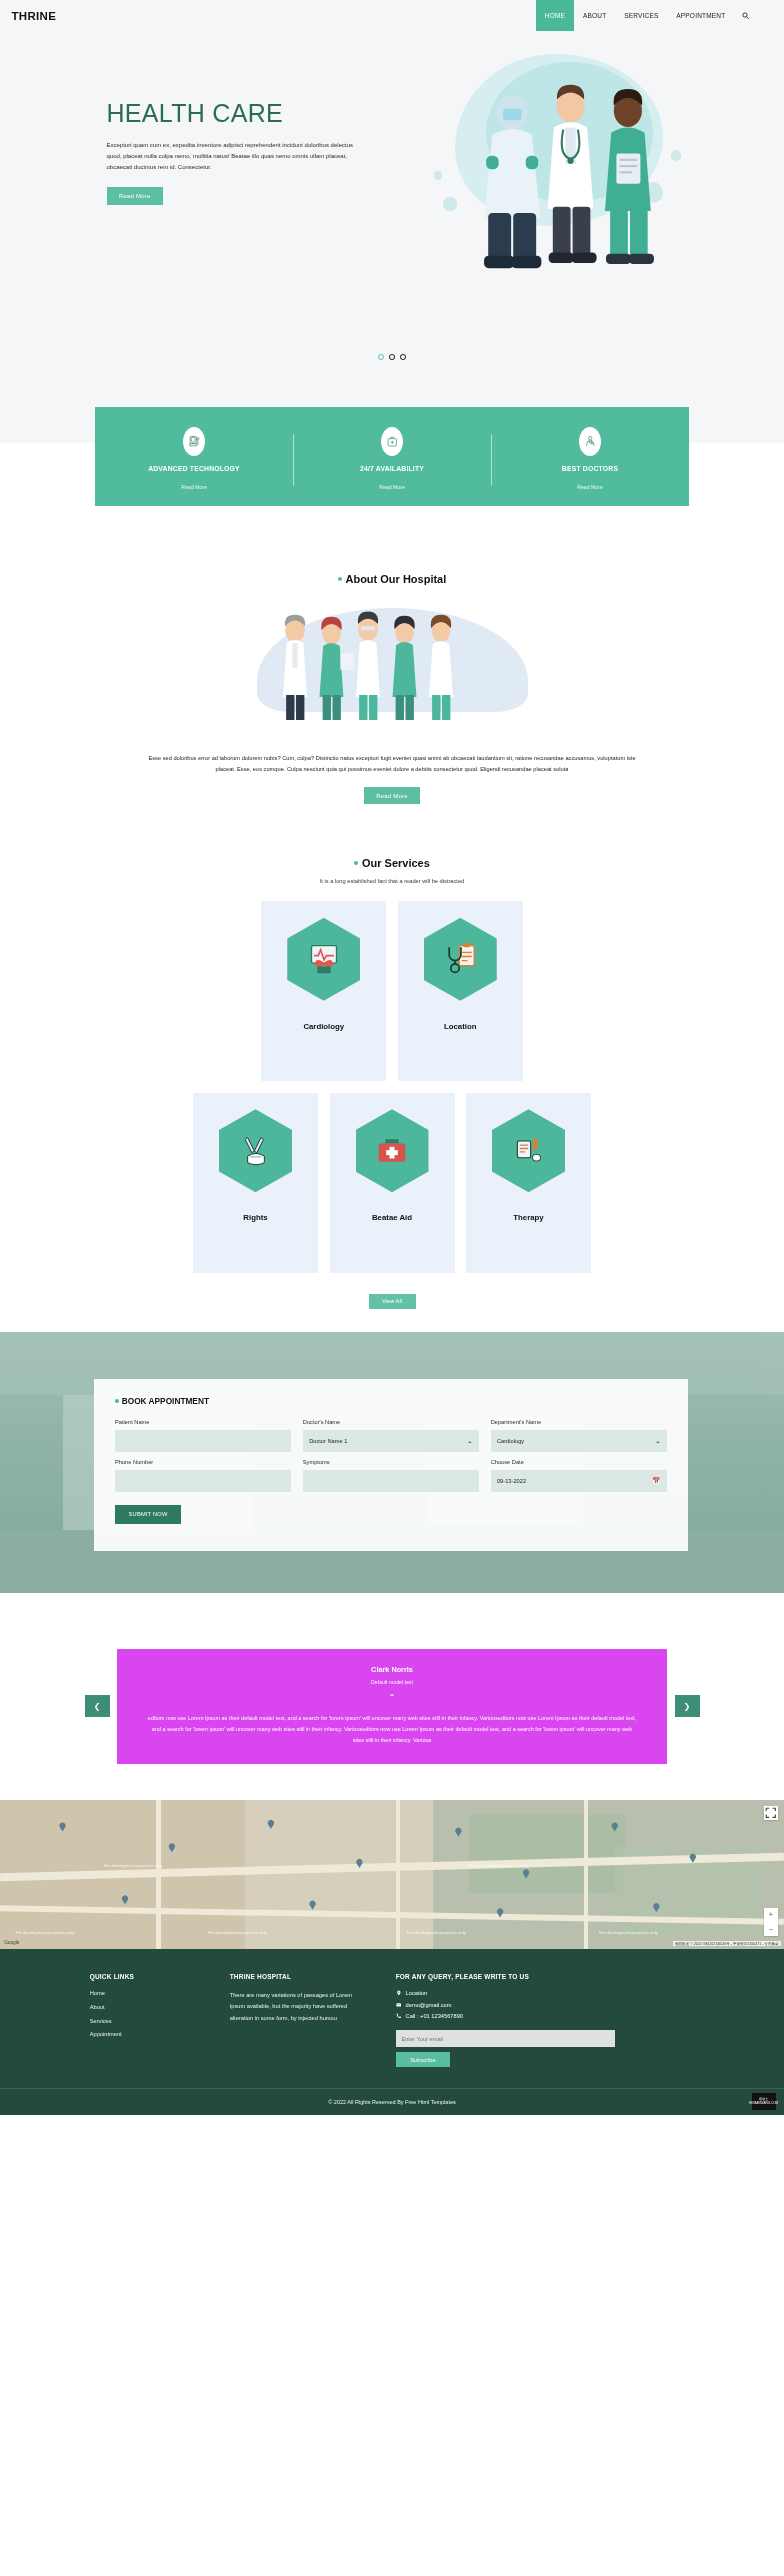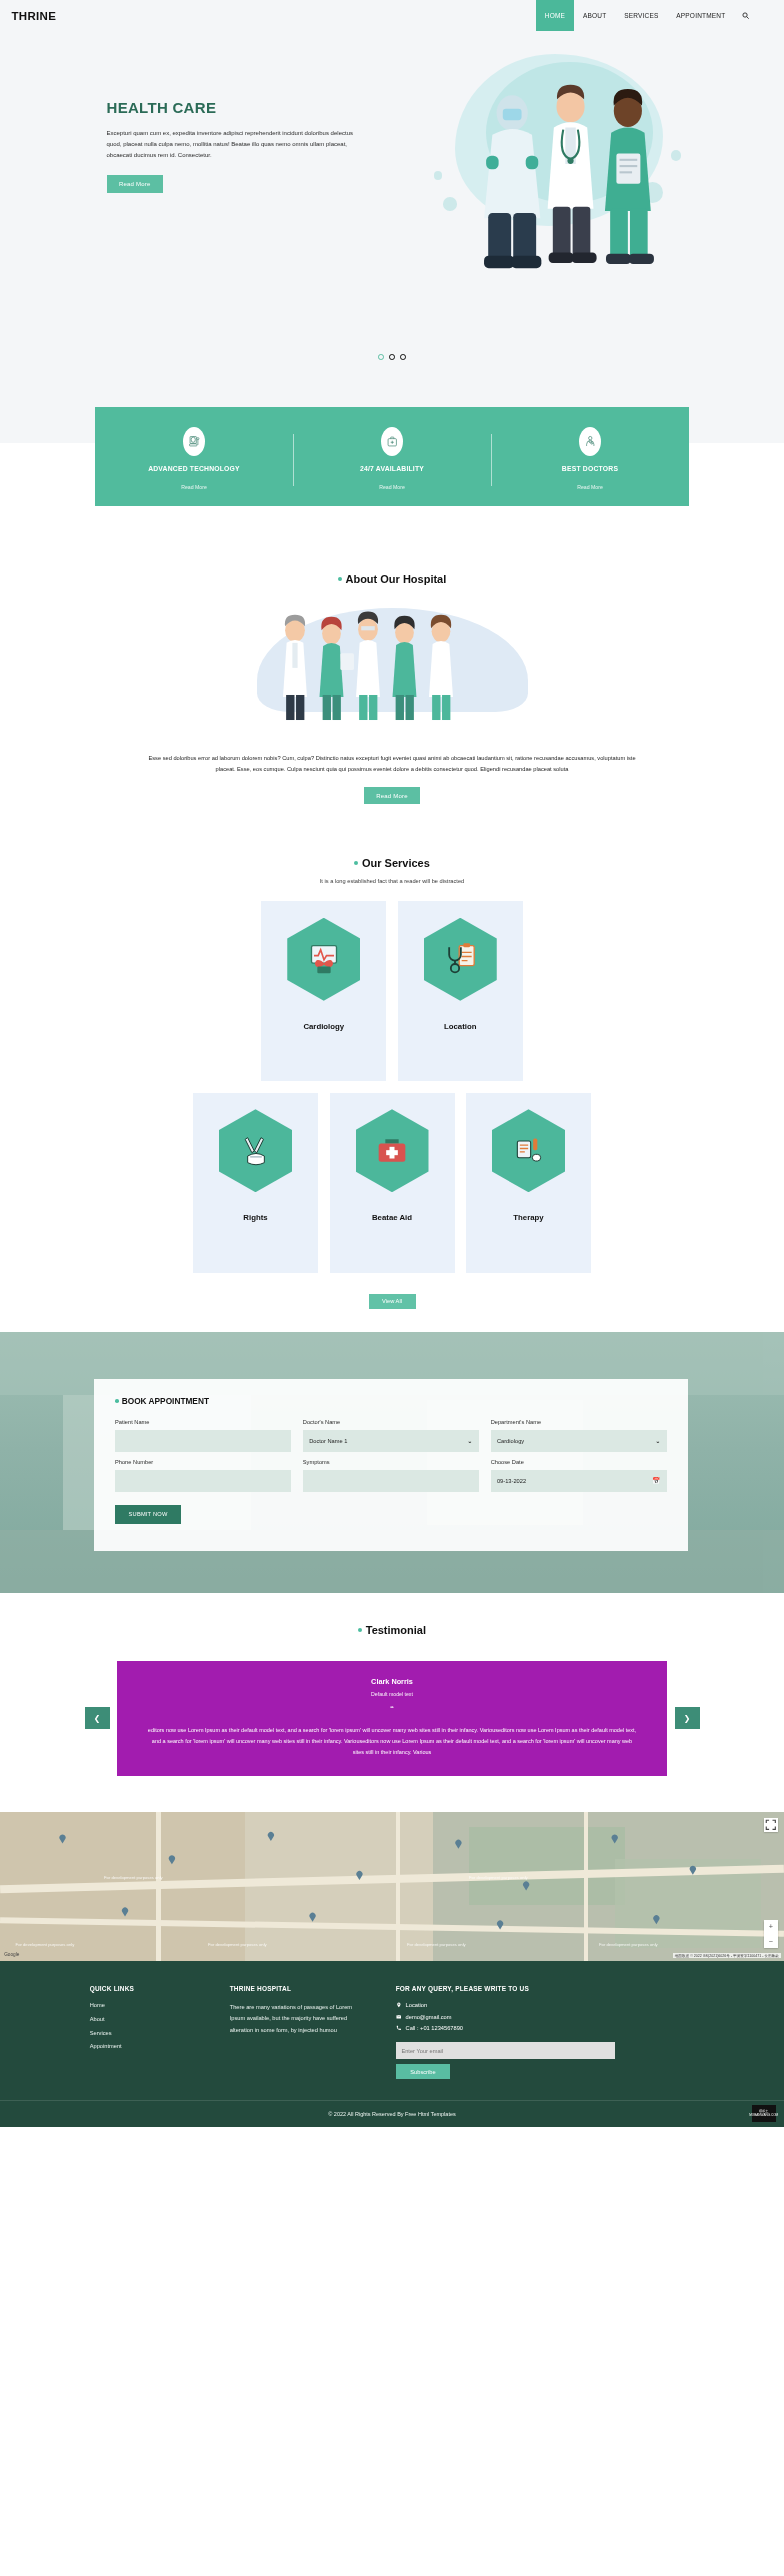--- a/index.html
+++ b/index.html
@@ -52,21 +52,21 @@
     overflow: hidden;
   }
   .hero-inner {
     width: 594px; margin: 0 auto;
     display: flex; align-items: flex-start;
     padding-top: 68px;
     position: relative;
   }
   .hero-text { width: 266px; padding-left: 11.5px; }
   .hero-title {
-    font-size: 15px; font-weight: bold; color: #2b6b57;
+    font-size: 25px; font-weight: normal; color: #2b6b57;
     letter-spacing: 0.3px; margin-bottom: 11.5px;
   }
   .hero-desc {
     font-size: 6px; line-height: 1.85; color: #2b2b2b; width: 250px;
   }
   .btn-green {
     display: inline-block;
     background: #5cbfa3; color: #fff;
     border: none; cursor: pointer;
     padding: 5.7px 12.5px; font-size: 6px;
@@ -217,21 +217,21 @@
 
   
   .testimonial { padding: 31px 0 36px; background:#fff; }
   .tm-wrap { width: 615px; margin: 25px auto 0; display:flex; align-items:center; gap: 7.3px; }
   .tm-arrow {
     width: 25px; height: 22px; background:#3d8d77; color:#fff;
     display:flex; align-items:center; justify-content:center;
     cursor:pointer; font-size: 7.8px; flex: 0 0 auto;
   }
   .tm-card {
-    flex: 1; background:#a21caf; color:#fff; text-align:center;
+    flex: 1; background:#d946ef; color:#fff; text-align:center;
     padding: 15.6px 31px 17.7px;
   }
   .tm-name { font-size: 7.3px; font-weight: bold; margin-bottom: 5.2px; }
   .tm-role { font-size: 5.2px; opacity:.95; margin-bottom: 9.4px; }
   .tm-quote { font-size: 10.4px; line-height: 1; margin-bottom: 8.3px; }
   .tm-text { font-size: 5.5px; line-height: 2.0; }
 
   
   .map { height: 149px; position:relative; overflow:hidden; background:#cfc9b8; }
   .map-base { position:absolute; inset:0; }
@@ -591,23 +591,20 @@
           <input class="inp" type="text" value="09-13-2022" style="">
           <span class="cal">📅</span>
         </div>
       </div>
     </div>
     <button class="btn-submit">SUBMIT NOW</button>
   </div>
 </div>
 
 <div class="testimonial">
-  <div class="sec-head">
-    <div class="sec-title">Testimonial</div>
-  </div>
   <div class="tm-wrap">
     <div class="tm-arrow">❮</div>
     <div class="tm-card">
       <div class="tm-name">Clark Norris</div>
       <div class="tm-role">Default model text</div>
       <div class="tm-quote">“</div>
       <div class="tm-text">editors now use Lorem Ipsum as their default model text, and a search for 'lorem ipsum' will uncover many web sites still in their infancy. Variouseditors now use Lorem Ipsum as their default model text, and a search for 'lorem ipsum' will uncover many web sites still in their infancy. Variouseditors now use Lorem Ipsum as their default model text, and a search for 'lorem ipsum' will uncover many web sites still in their infancy. Various</div>
     </div>
     <div class="tm-arrow">❯</div>
   </div>

